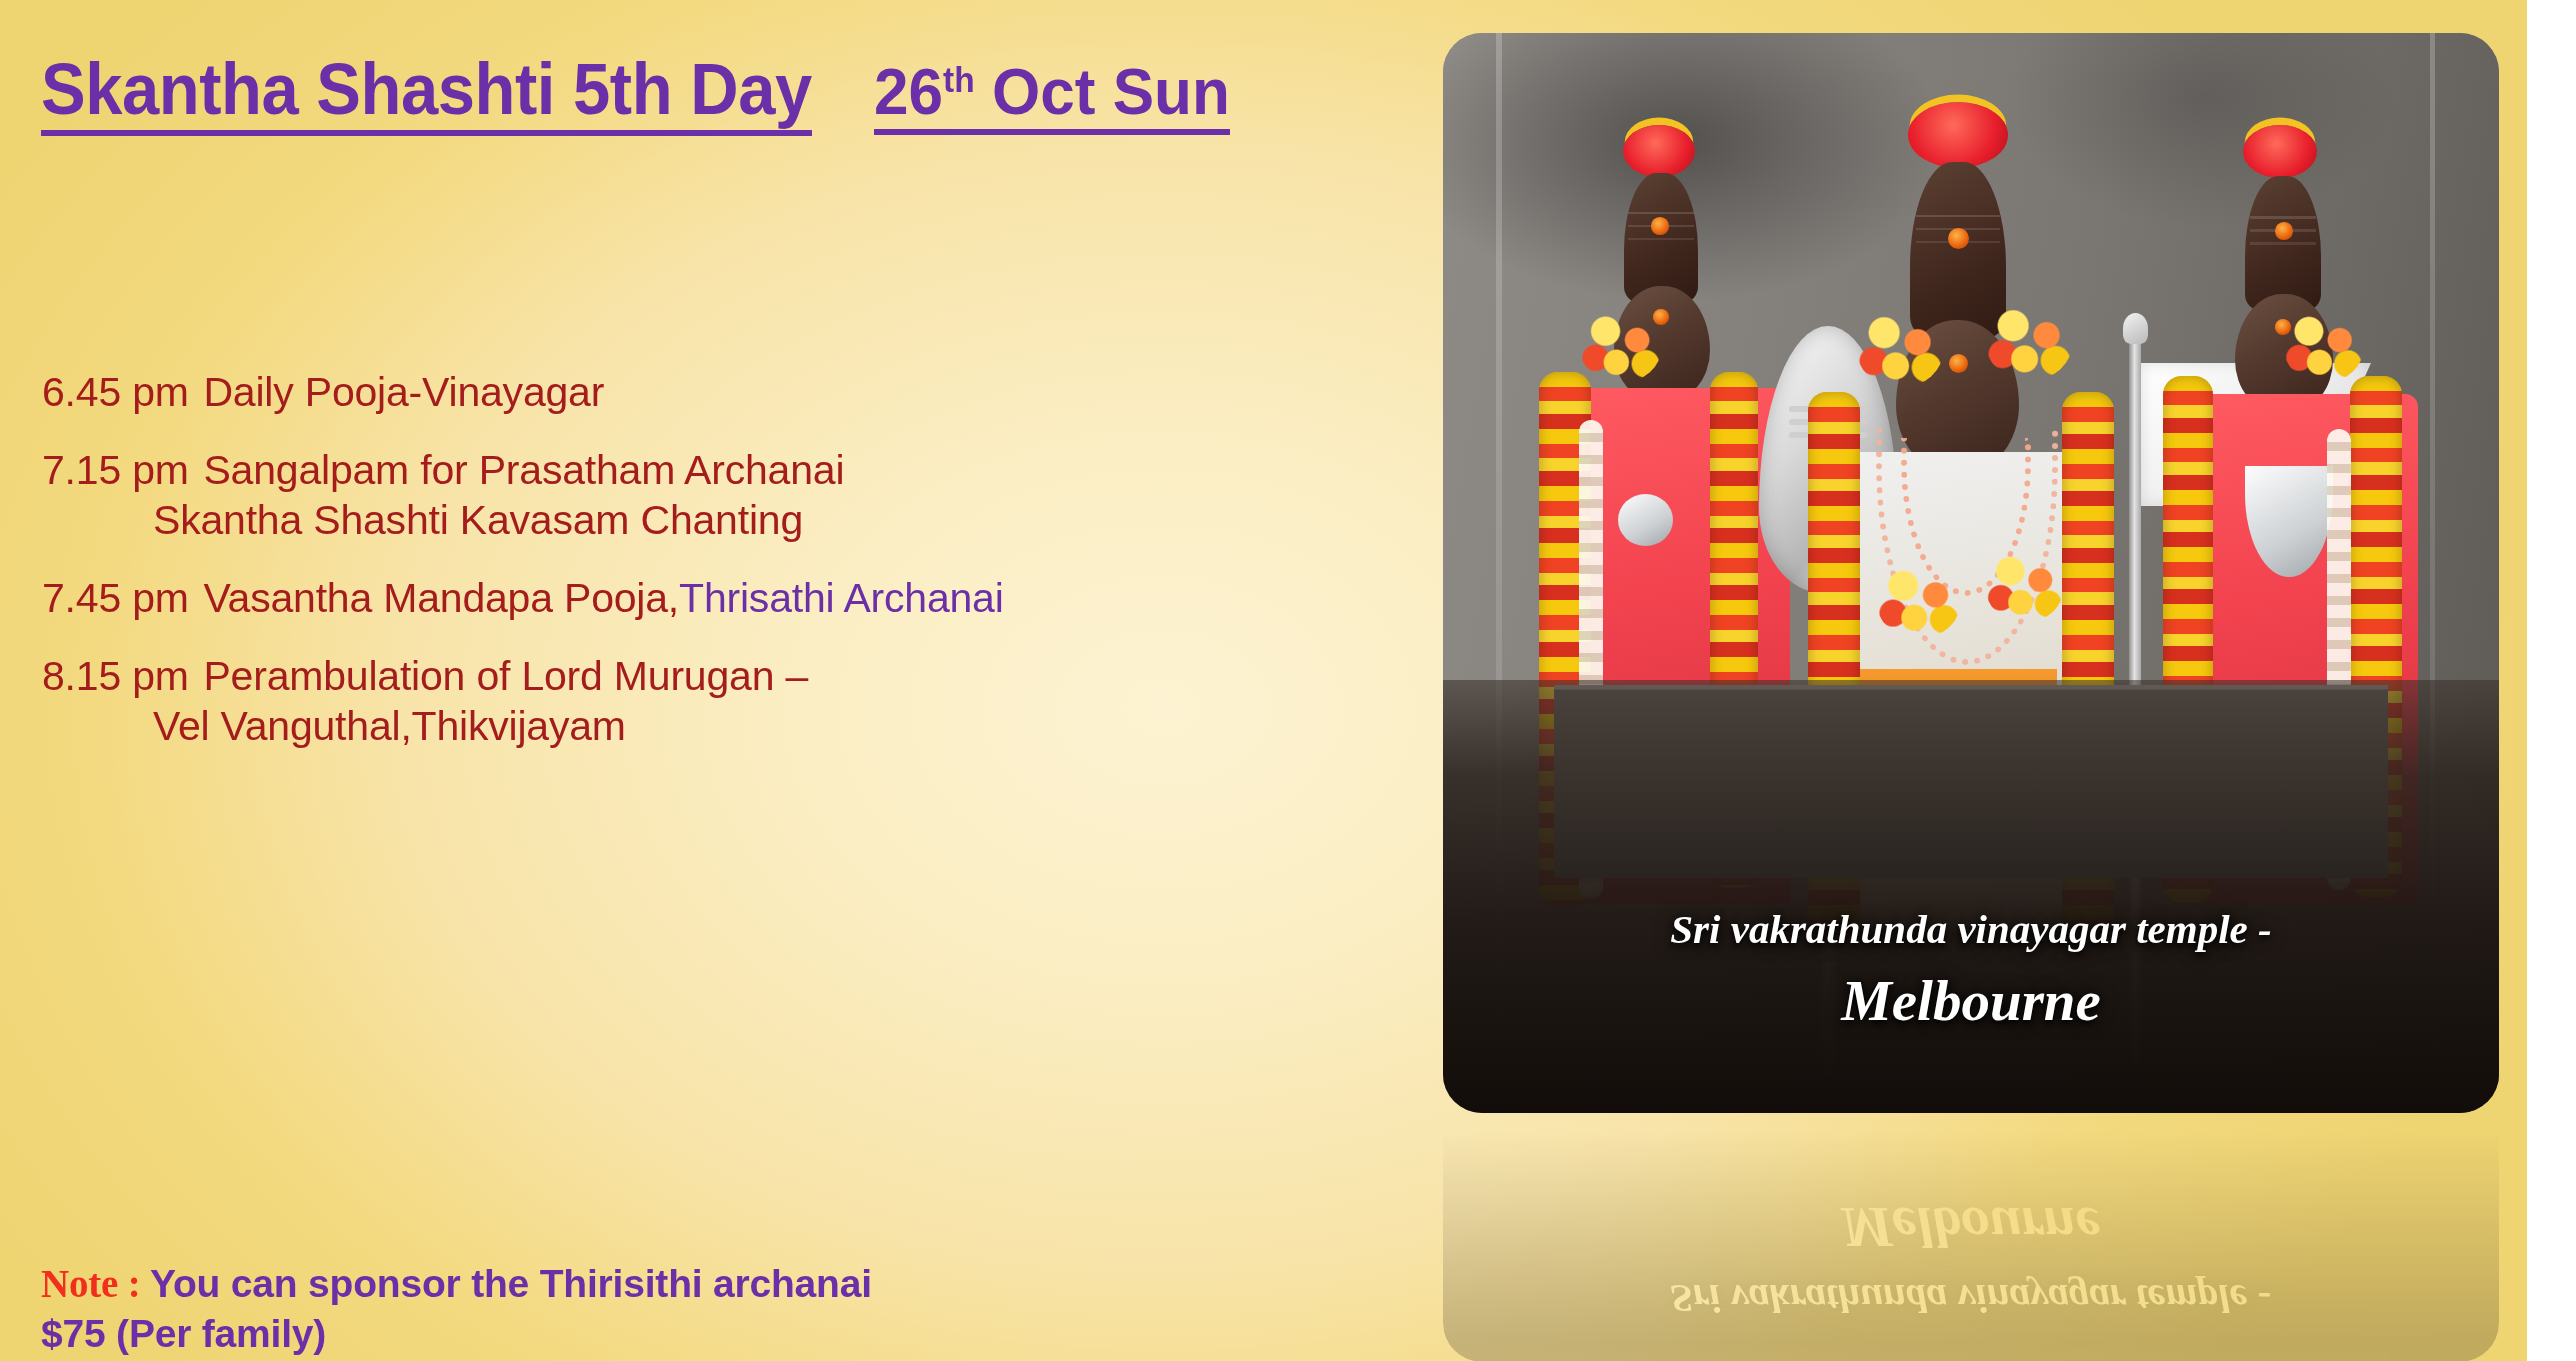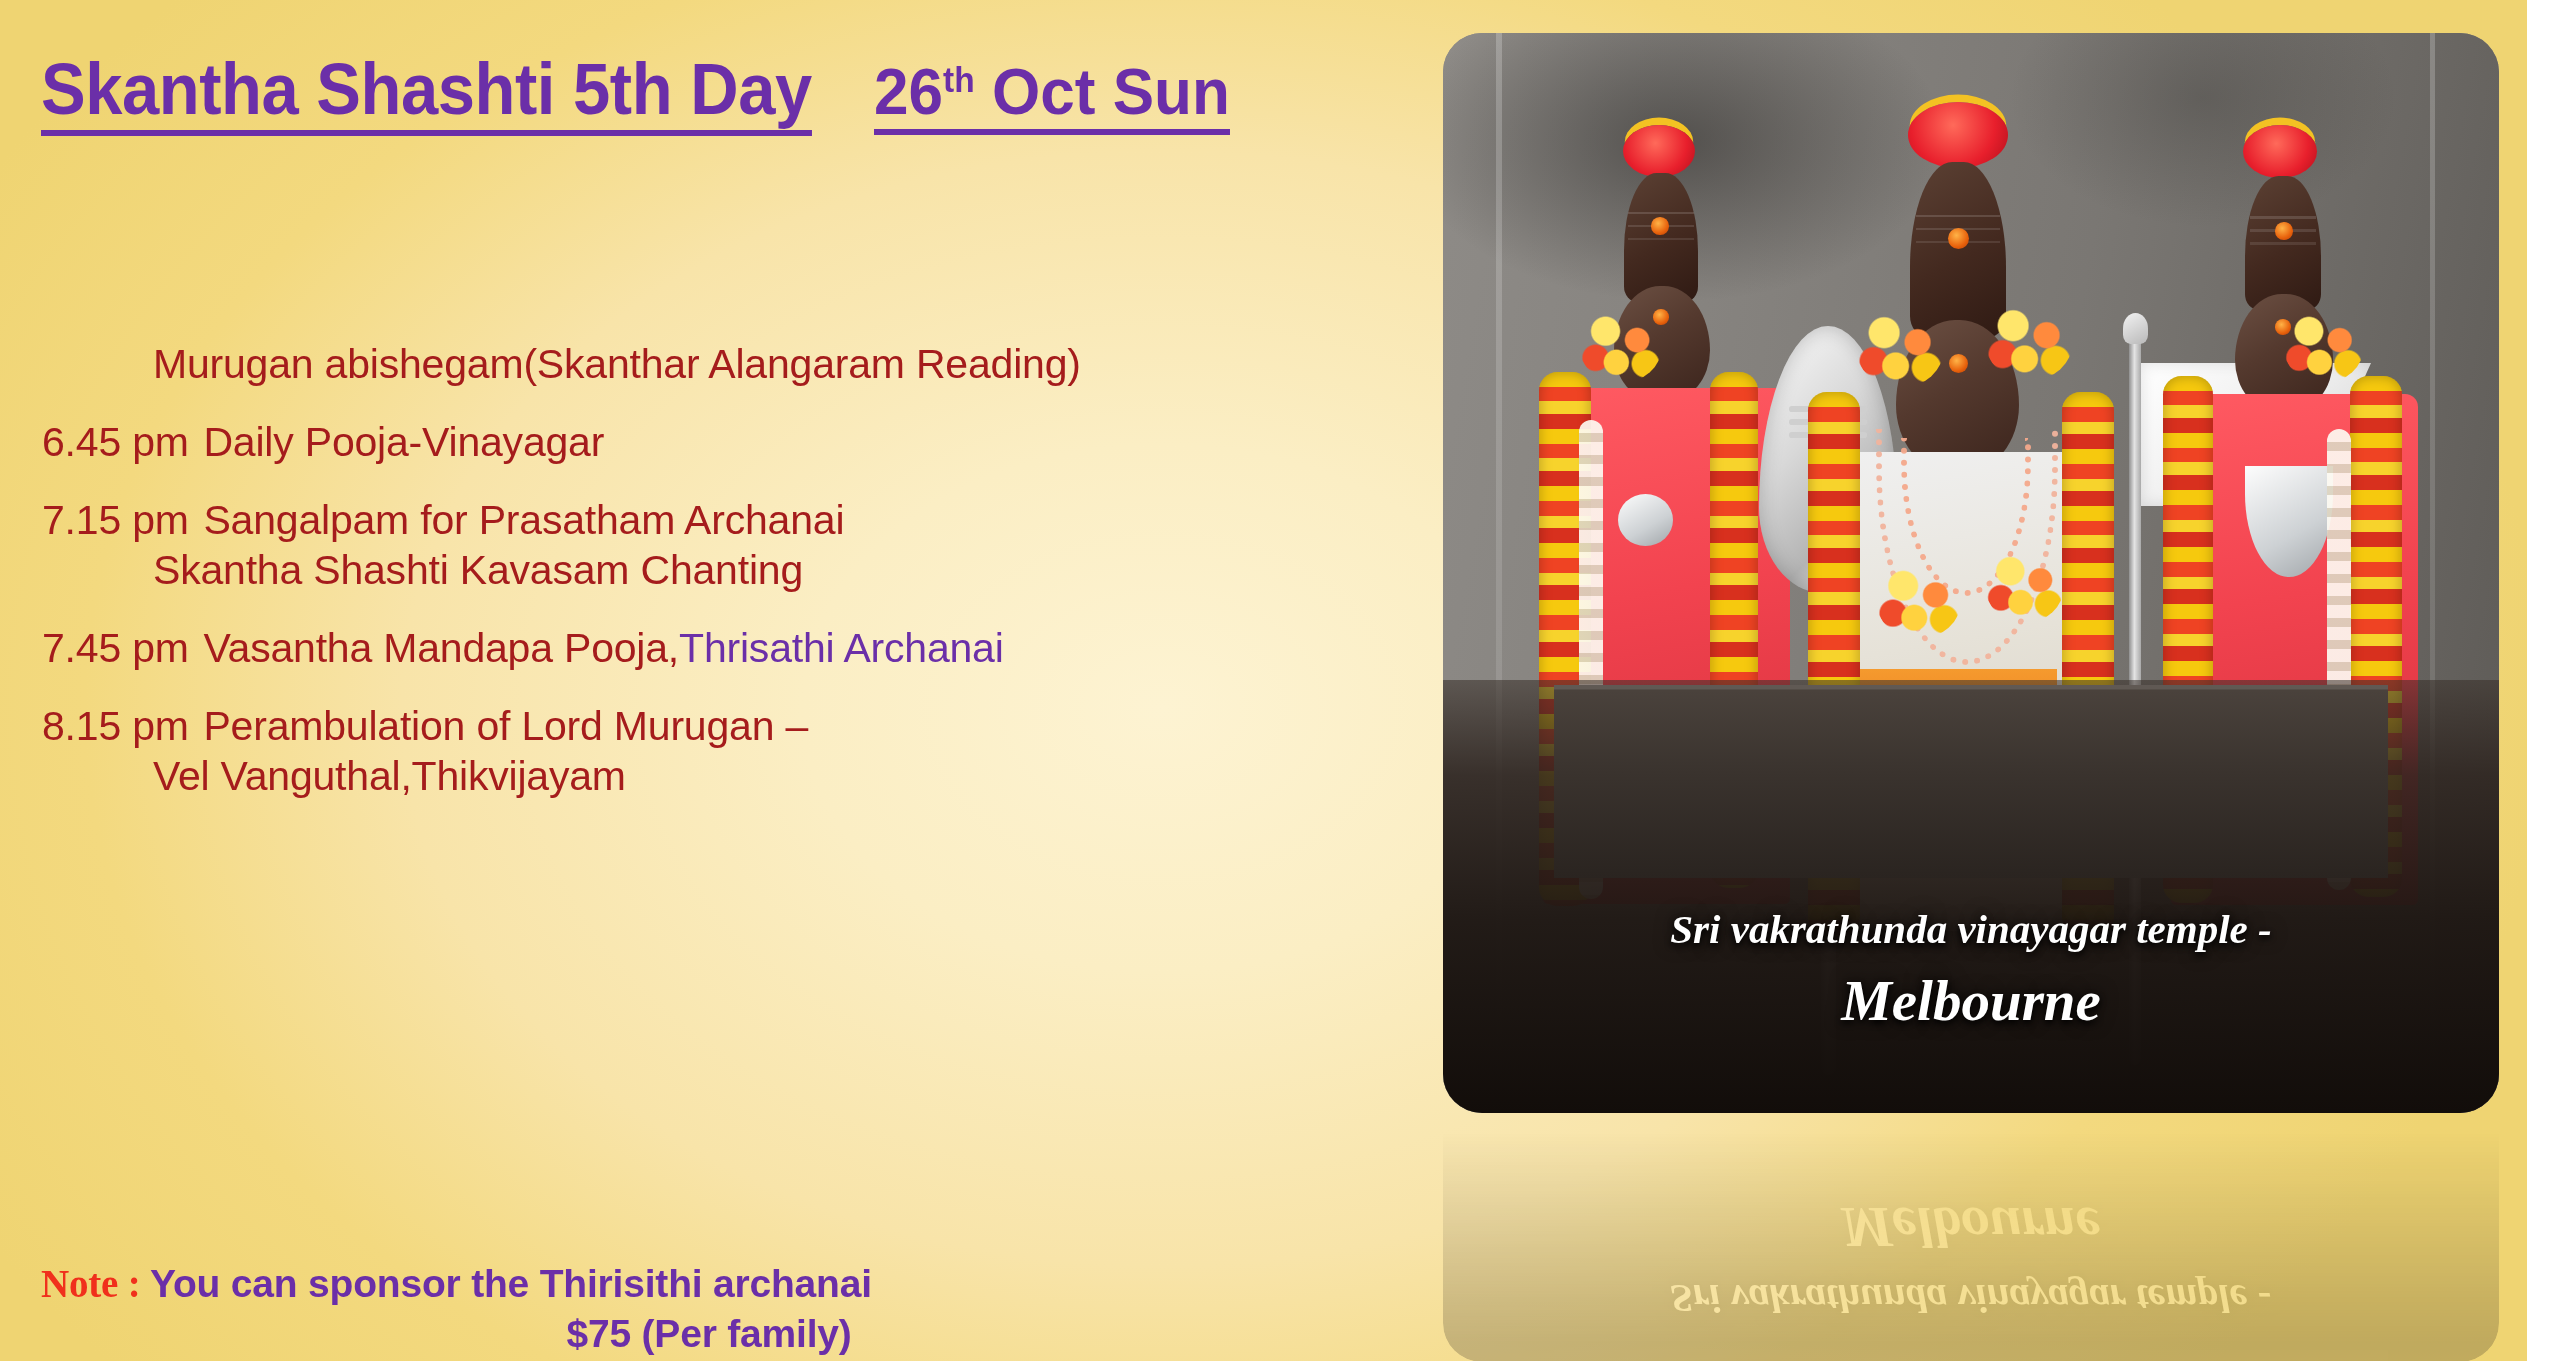--- a/index.html
+++ b/index.html
@@ -85,21 +85,21 @@
     left: 41px;
     top: 1259px;
     width: 1336px;
     font-weight: bold;
     font-size: 39px;
     line-height: 1.28;
     letter-spacing: -0.2px;
     white-space: nowrap;
   }
   .note-label { color: #f0301c; font-family: Liberation Serif, serif; }
-  .note-text  { color: #6b2fa8; text-align: center; }
+  .note-text  { color: #6b2fa8; }
 
   
   .photo-wrap {
     position: absolute;
     left: 1443px;
     top: 33px;
     width: 1056px;
     height: 1080px;
   }
   .photo {
@@ -335,21 +335,20 @@
     <div class="title-block">
       <div class="title-line title-line-1">Skantha Shashti 5th  Day</div>
       <div class="title-line title-line-2">
         <span>26</span><span class="sup">th</span><span> Oct Sun</span>
       </div>
     </div>
 
     <div class="schedule">
 
       <div class="sched-item">
-        <div class="sched-row cont"><span>Murugan abishegam(Skanthar Alangaram Reading)</span></div>
       </div>
 
       <div class="sched-item" style="margin-bottom:28px;">
         <div class="sched-row"><span class="time">6.45 pm</span><span class="sep"></span><span>Daily Pooja-Vinayagar</span></div>
       </div>
 
       <div class="sched-item">
         <div class="sched-row"><span class="time">7.15 pm</span><span class="sep"></span><span>Sangalpam for Prasatham Archanai</span></div>
         <div class="sched-row cont"><span>Skantha Shashti  Kavasam Chanting</span></div>
       </div>

